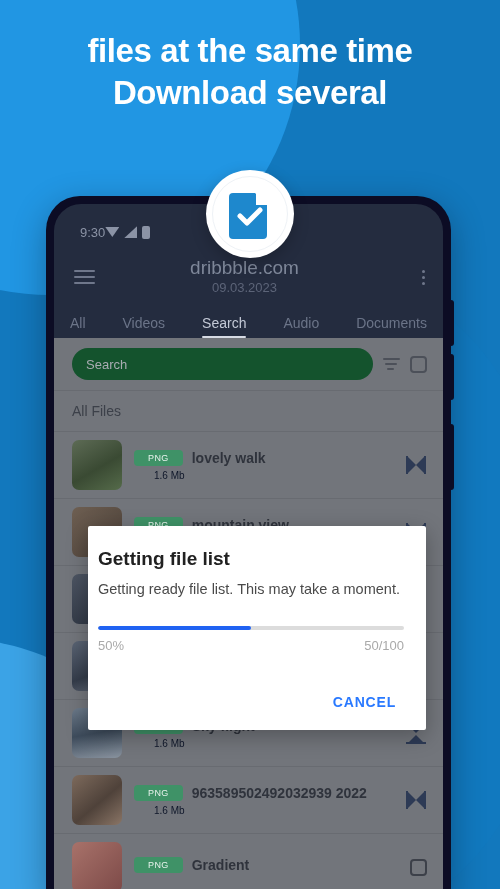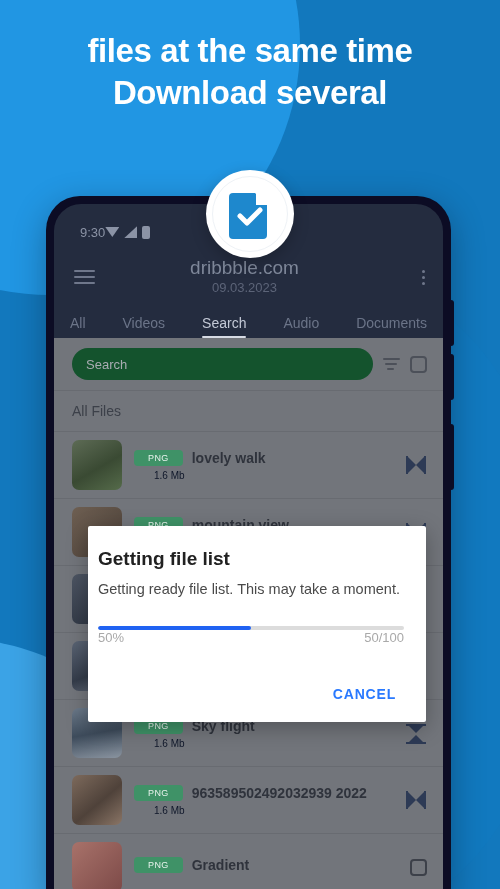--- a/index.html
+++ b/index.html
@@ -218,21 +218,21 @@
   }
   .dlg-title { font-size: 19px; font-weight: bold; color: #212121; }
   .dlg-body { font-size: 14.5px; color: #4a4a4a; margin-top: 9px; line-height: 1.42; }
   .progress-track {
     margin-top: 26px; height: 4px; border-radius: 2px; background: #dcdcdc;
     overflow: hidden;
   }
   .progress-fill { height: 100%; background: #2062f2; border-radius: 2px; }
   .progress-labels {
     display: flex; justify-content: space-between;
-    margin-top: 0; color: #a9a9a9; font-size: 13px; text-align: right;
+    margin-top: 8px; color: #a9a9a9; font-size: 13px; text-align: right;
   }
   .dlg-actions { display: flex; justify-content: flex-end; margin-top: 33px; }
   .dlg-cancel {
     color: #2979ff; font-size: 14px; font-weight: bold;
     letter-spacing: 0.8px; background: none; border: 0; cursor: pointer;
     padding: 8px 8px; font-family: "Liberation Sans", sans-serif;
   }
 
   
   .doc-badge {

